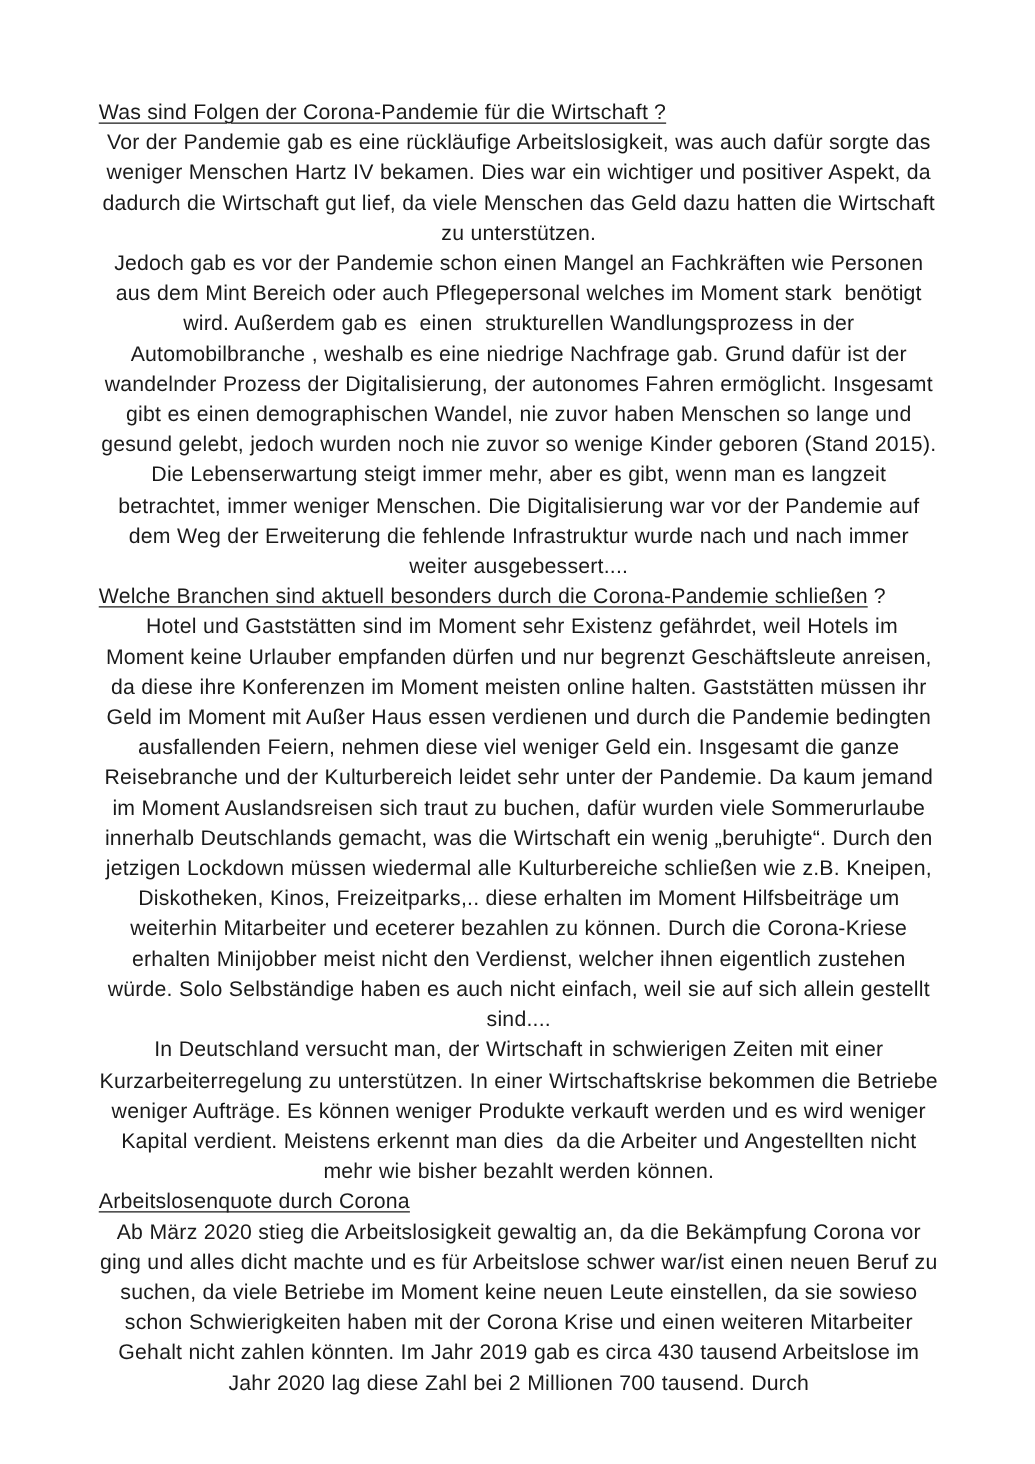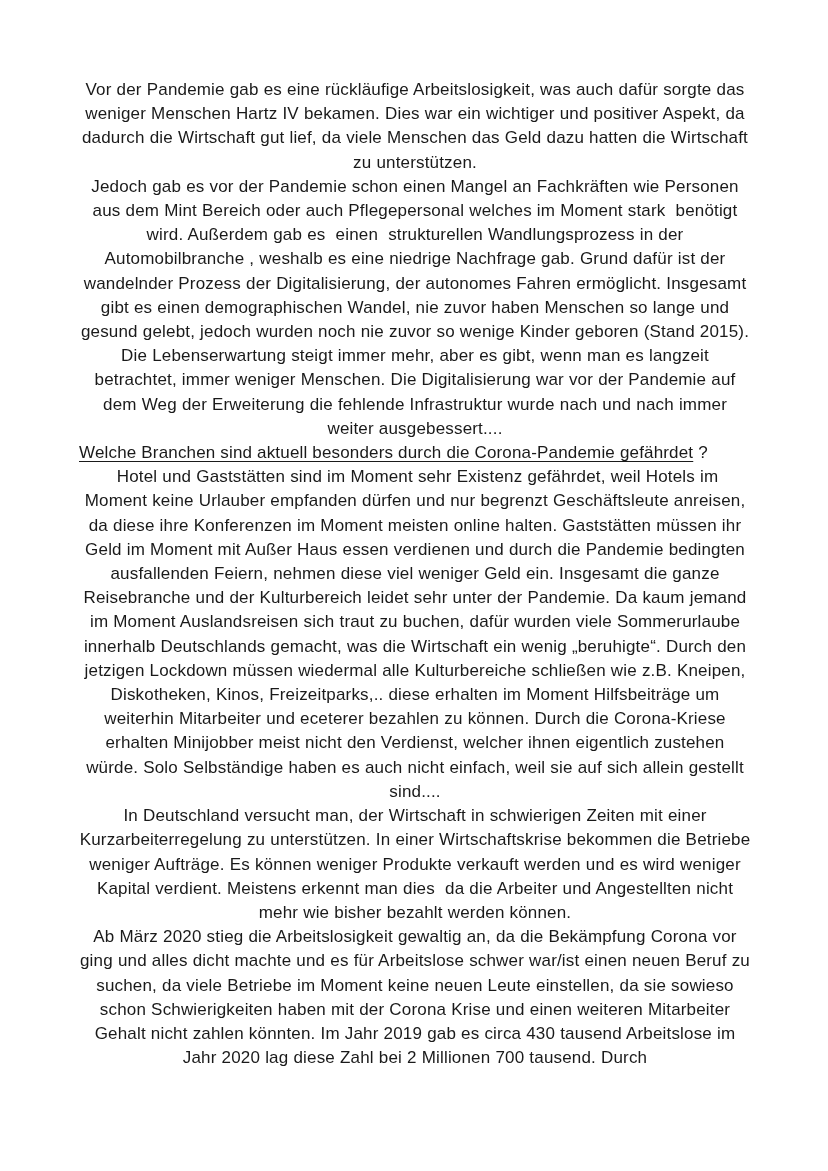--- a/index.html
+++ b/index.html
@@ -66,28 +66,30 @@
     white-space: pre-wrap;
     word-spacing: 0.01em;
   }
 </style>
 </head>
 <body>
 
 <div class="page">
   <div class="doc-body">
 
+    <p class="heading block"><span class="u">Was sind Folgen der Corona-Pandemie für die Wirtschaft ?</span><span class="tail"></span></p>
 
     <p class="para block gap-before">Vor der Pandemie gab es eine rückläufige Arbeitslosigkeit, was auch dafür sorgte das weniger Menschen Hartz IV bekamen. Dies war ein wichtiger und positiver Aspekt, da dadurch die Wirtschaft gut lief, da viele Menschen das Geld dazu hatten die Wirtschaft zu unterstützen.</p>
 
     <p class="para block gap-before">Jedoch gab es vor der Pandemie schon einen Mangel an Fachkräften wie Personen aus dem Mint Bereich oder auch Pflegepersonal welches im Moment stark  benötigt wird. Außerdem gab es  einen  strukturellen Wandlungsprozess in der Automobilbranche , weshalb es eine niedrige Nachfrage gab. Grund dafür ist der wandelnder Prozess der Digitalisierung, der autonomes Fahren ermöglicht. Insgesamt gibt es einen demographischen Wandel, nie zuvor haben Menschen so lange und gesund gelebt, jedoch wurden noch nie zuvor so wenige Kinder geboren (Stand 2015). Die Lebenserwartung steigt immer mehr, aber es gibt, wenn man es langzeit betrachtet, immer weniger Menschen. Die Digitalisierung war vor der Pandemie auf dem Weg der Erweiterung die fehlende Infrastruktur wurde nach und nach immer weiter ausgebessert....</p>
 
-    <p class="heading block gap-before"><span class="u">Welche Branchen sind aktuell besonders durch die Corona-Pandemie gefährdet</span><span class="tail"> ?</span></p>
+    <p class="heading block gap-before"><span class="u">Welche Branchen sind aktuell besonders durch die Corona-Pandemie schließen</span><span class="tail"> ?</span></p>
 
     <p class="para block"> Hotel und Gaststätten sind im Moment sehr Existenz gefährdet, weil Hotels im Moment keine Urlauber empfanden dürfen und nur begrenzt Geschäftsleute anreisen, da diese ihre Konferenzen im Moment meisten online halten. Gaststätten müssen ihr Geld im Moment mit Außer Haus essen verdienen und durch die Pandemie bedingten ausfallenden Feiern, nehmen diese viel weniger Geld ein. Insgesamt die ganze Reisebranche und der Kulturbereich leidet sehr unter der Pandemie. Da kaum jemand im Moment Auslandsreisen sich traut zu buchen, dafür wurden viele Sommerurlaube innerhalb Deutschlands gemacht, was die Wirtschaft ein wenig „beruhigte“. Durch den jetzigen Lockdown müssen wiedermal alle Kulturbereiche schließen wie z.B. Kneipen, Diskotheken, Kinos, Freizeitparks,.. diese erhalten im Moment Hilfsbeiträge um weiterhin Mitarbeiter und eceterer bezahlen zu können. Durch die Corona-Kriese erhalten Minijobber meist nicht den Verdienst, welcher ihnen eigentlich zustehen würde. Solo Selbständige haben es auch nicht einfach, weil sie auf sich allein gestellt sind....</p>
 
     <p class="para block gap-before">In Deutschland versucht man, der Wirtschaft in schwierigen Zeiten mit einer Kurzarbeiterregelung zu unterstützen. In einer Wirtschaftskrise bekommen die Betriebe weniger Aufträge. Es können weniger Produkte verkauft werden und es wird weniger Kapital verdient. Meistens erkennt man dies  da die Arbeiter und Angestellten nicht mehr wie bisher bezahlt werden können.</p>
 
+    <p class="heading block gap-before"><span class="u">Arbeitslosenquote durch Corona</span><span class="tail"></span></p>
 
     <p class="para block">Ab März 2020 stieg die Arbeitslosigkeit gewaltig an, da die Bekämpfung Corona vor ging und alles dicht machte und es für Arbeitslose schwer war/ist einen neuen Beruf zu suchen, da viele Betriebe im Moment keine neuen Leute einstellen, da sie sowieso schon Schwierigkeiten haben mit der Corona Krise und einen weiteren Mitarbeiter Gehalt nicht zahlen könnten. Im Jahr 2019 gab es circa 430 tausend Arbeitslose im Jahr 2020 lag diese Zahl bei 2 Millionen 700 tausend. Durch</p>
 
   </div>
 </div>
 
 </body></html>

